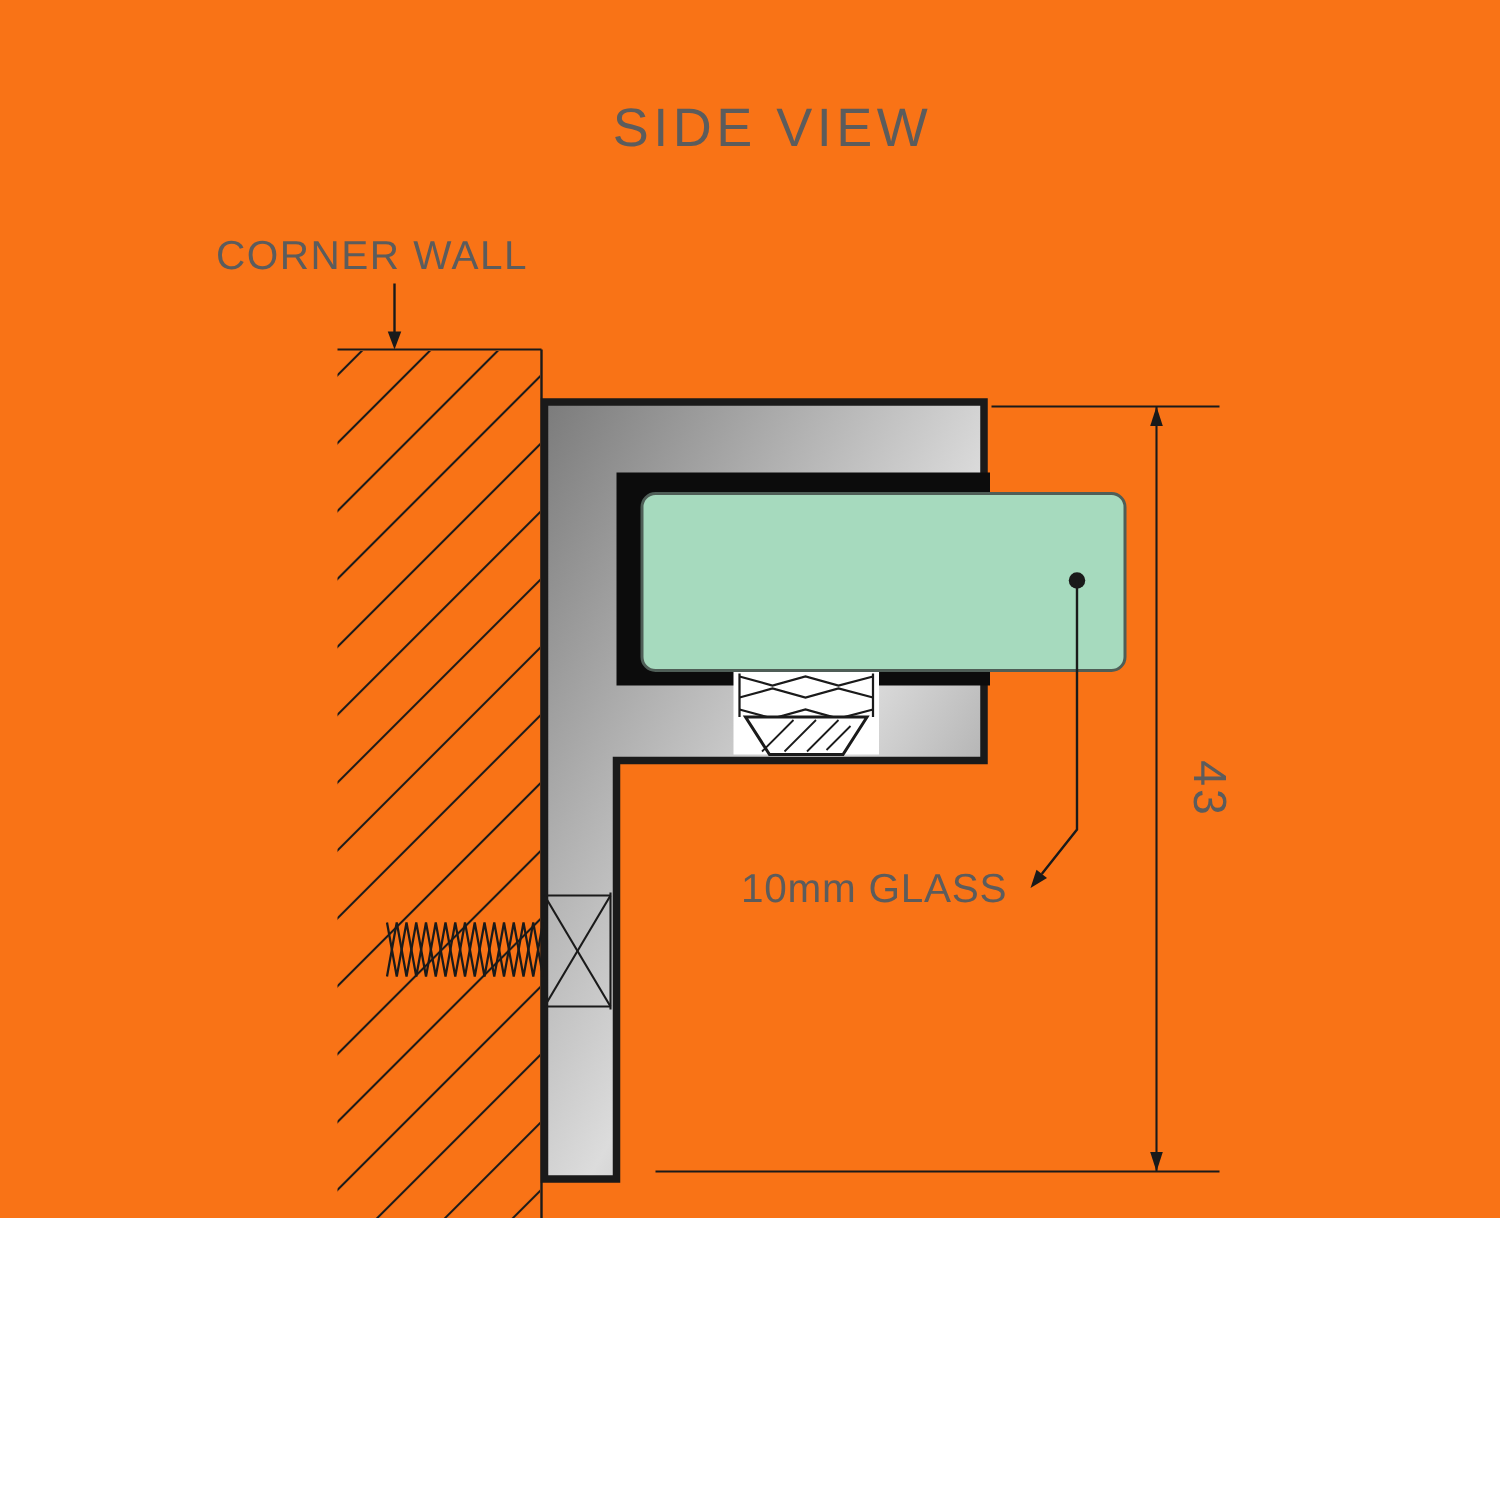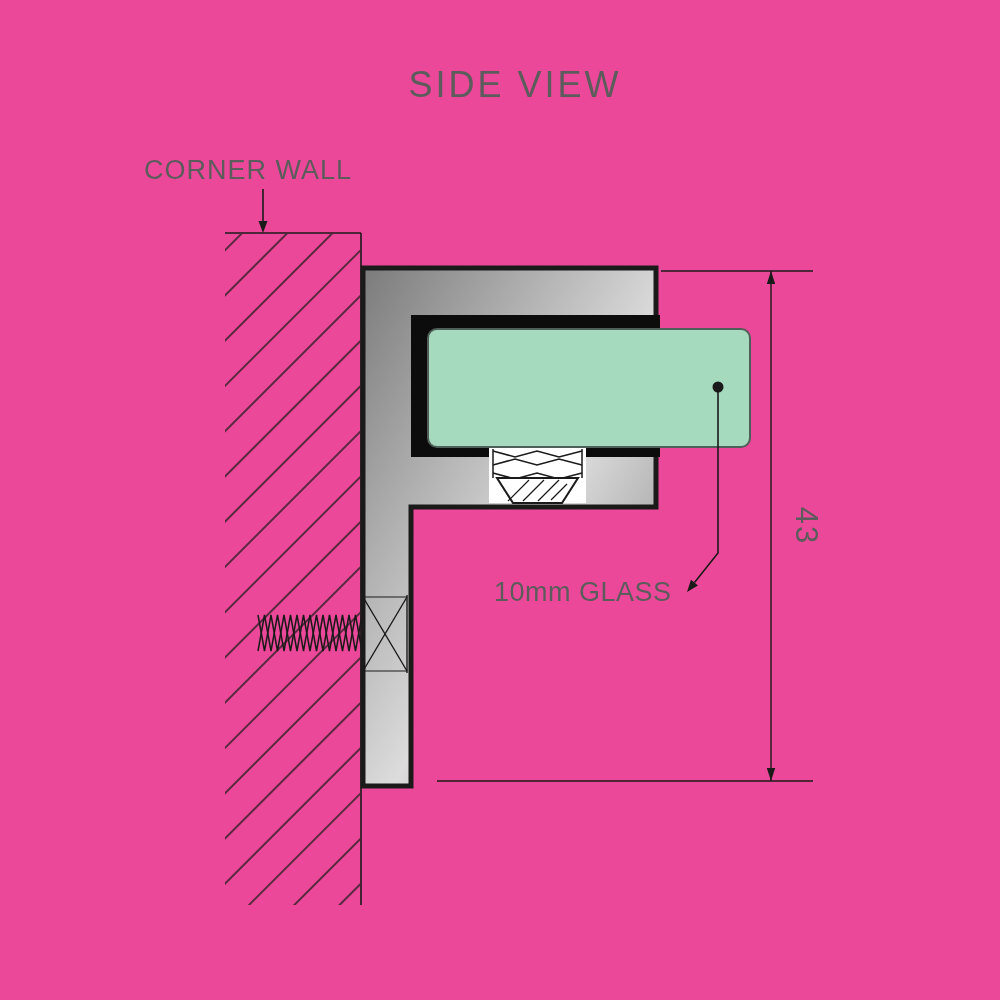--- a/index.html
+++ b/index.html
@@ -1,20 +1,20 @@
 <!DOCTYPE html>
 <html><head>
 <meta charset="utf-8">
 <style>
   html, body { margin: 0; padding: 0; background: #ffffff; }
   .canvas {
     position: relative;
     width: 1000px;
-    height: 1000px;
-    background: #ec4899;
+    height: 812px;
+    background: #f97316;
     font-family: "Liberation Sans", sans-serif;
     overflow: hidden;
   }
   svg { display: block; }
   text { font-family: "Liberation Sans", sans-serif; }
 </style>
 </head>
 <body>
 
 <div class="canvas">

